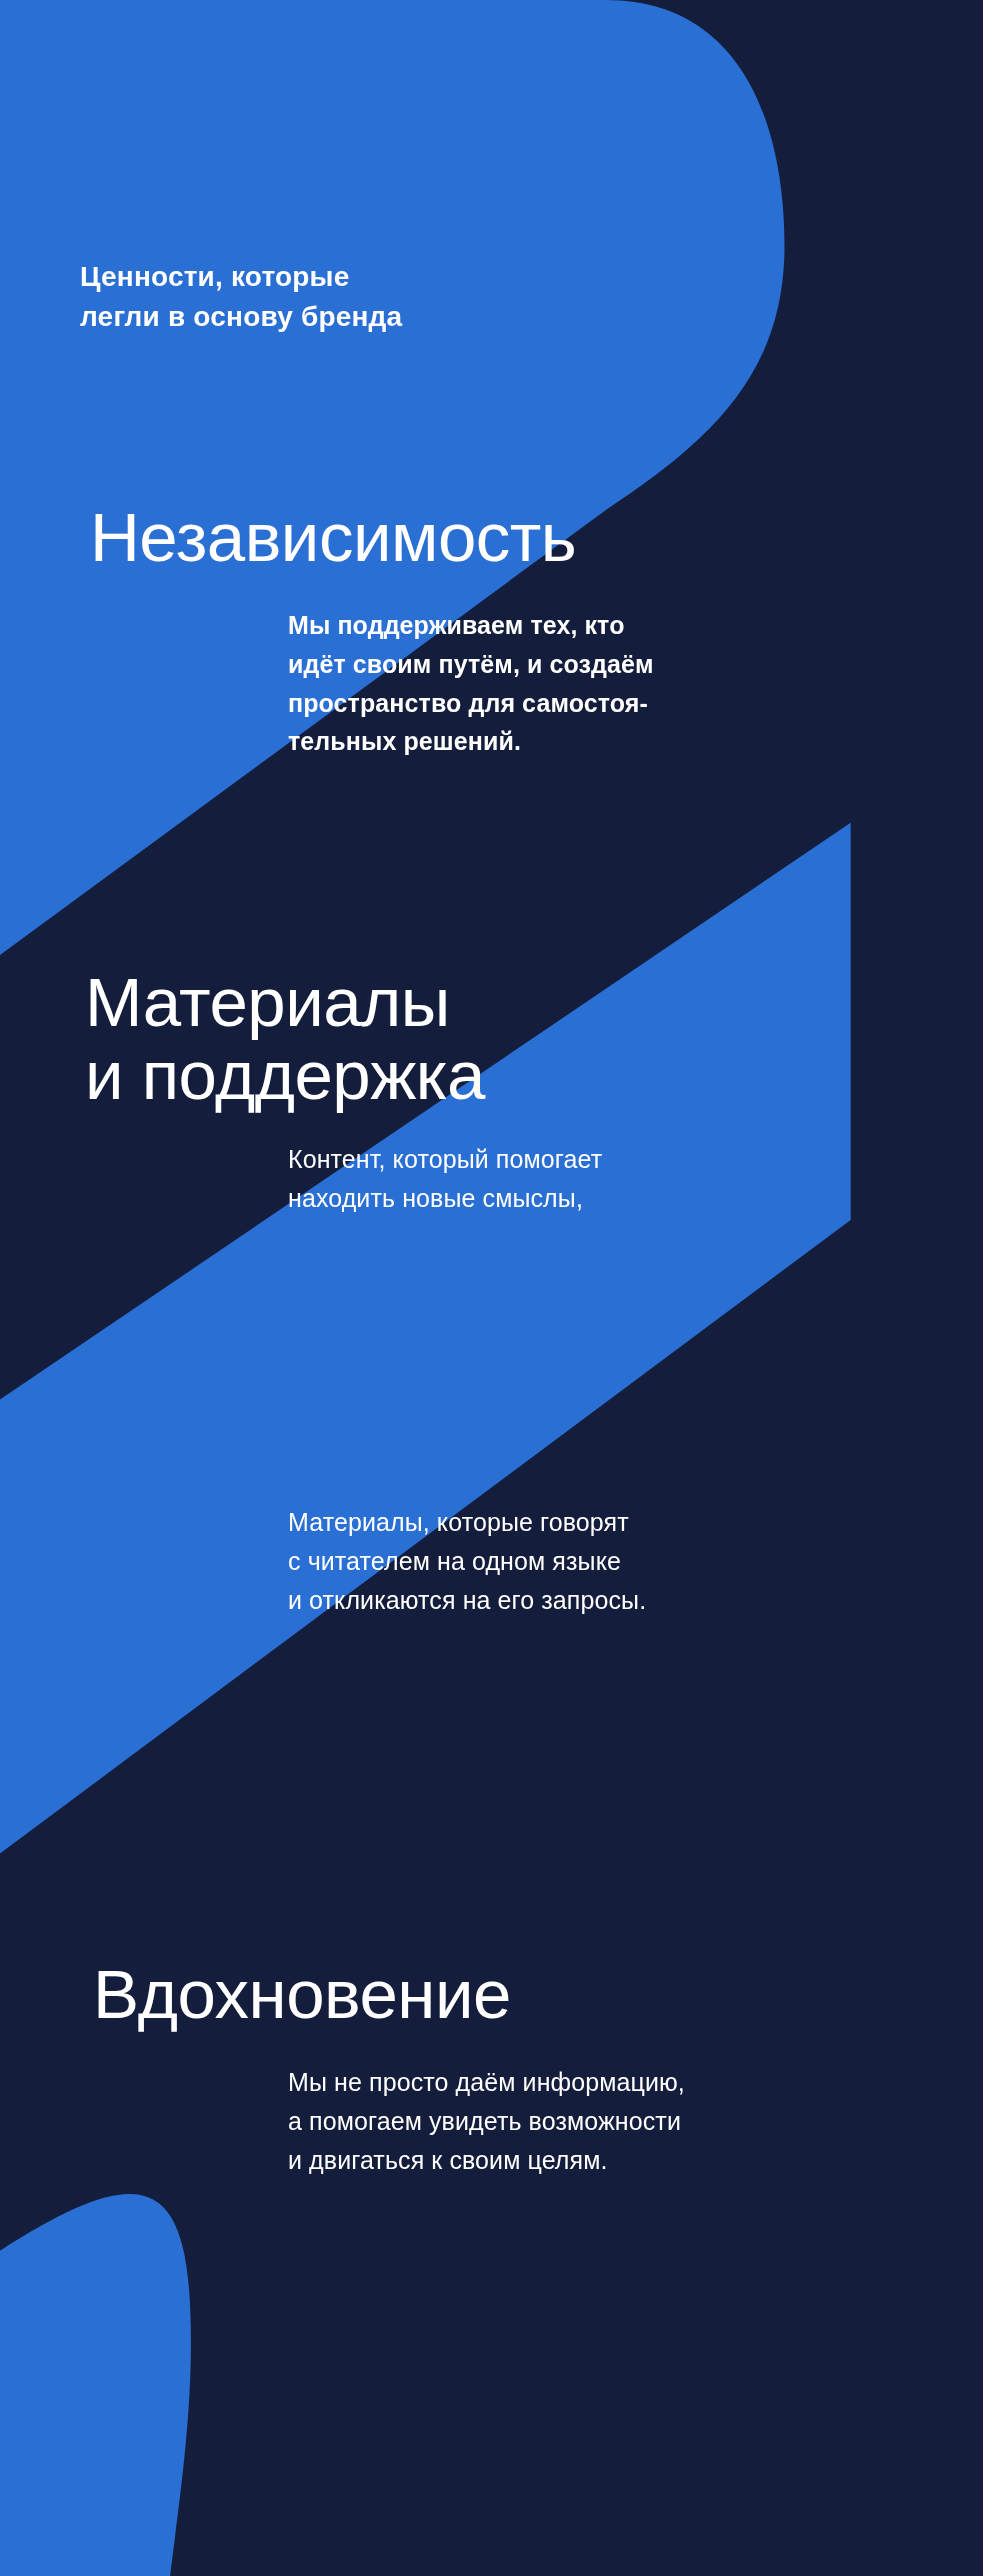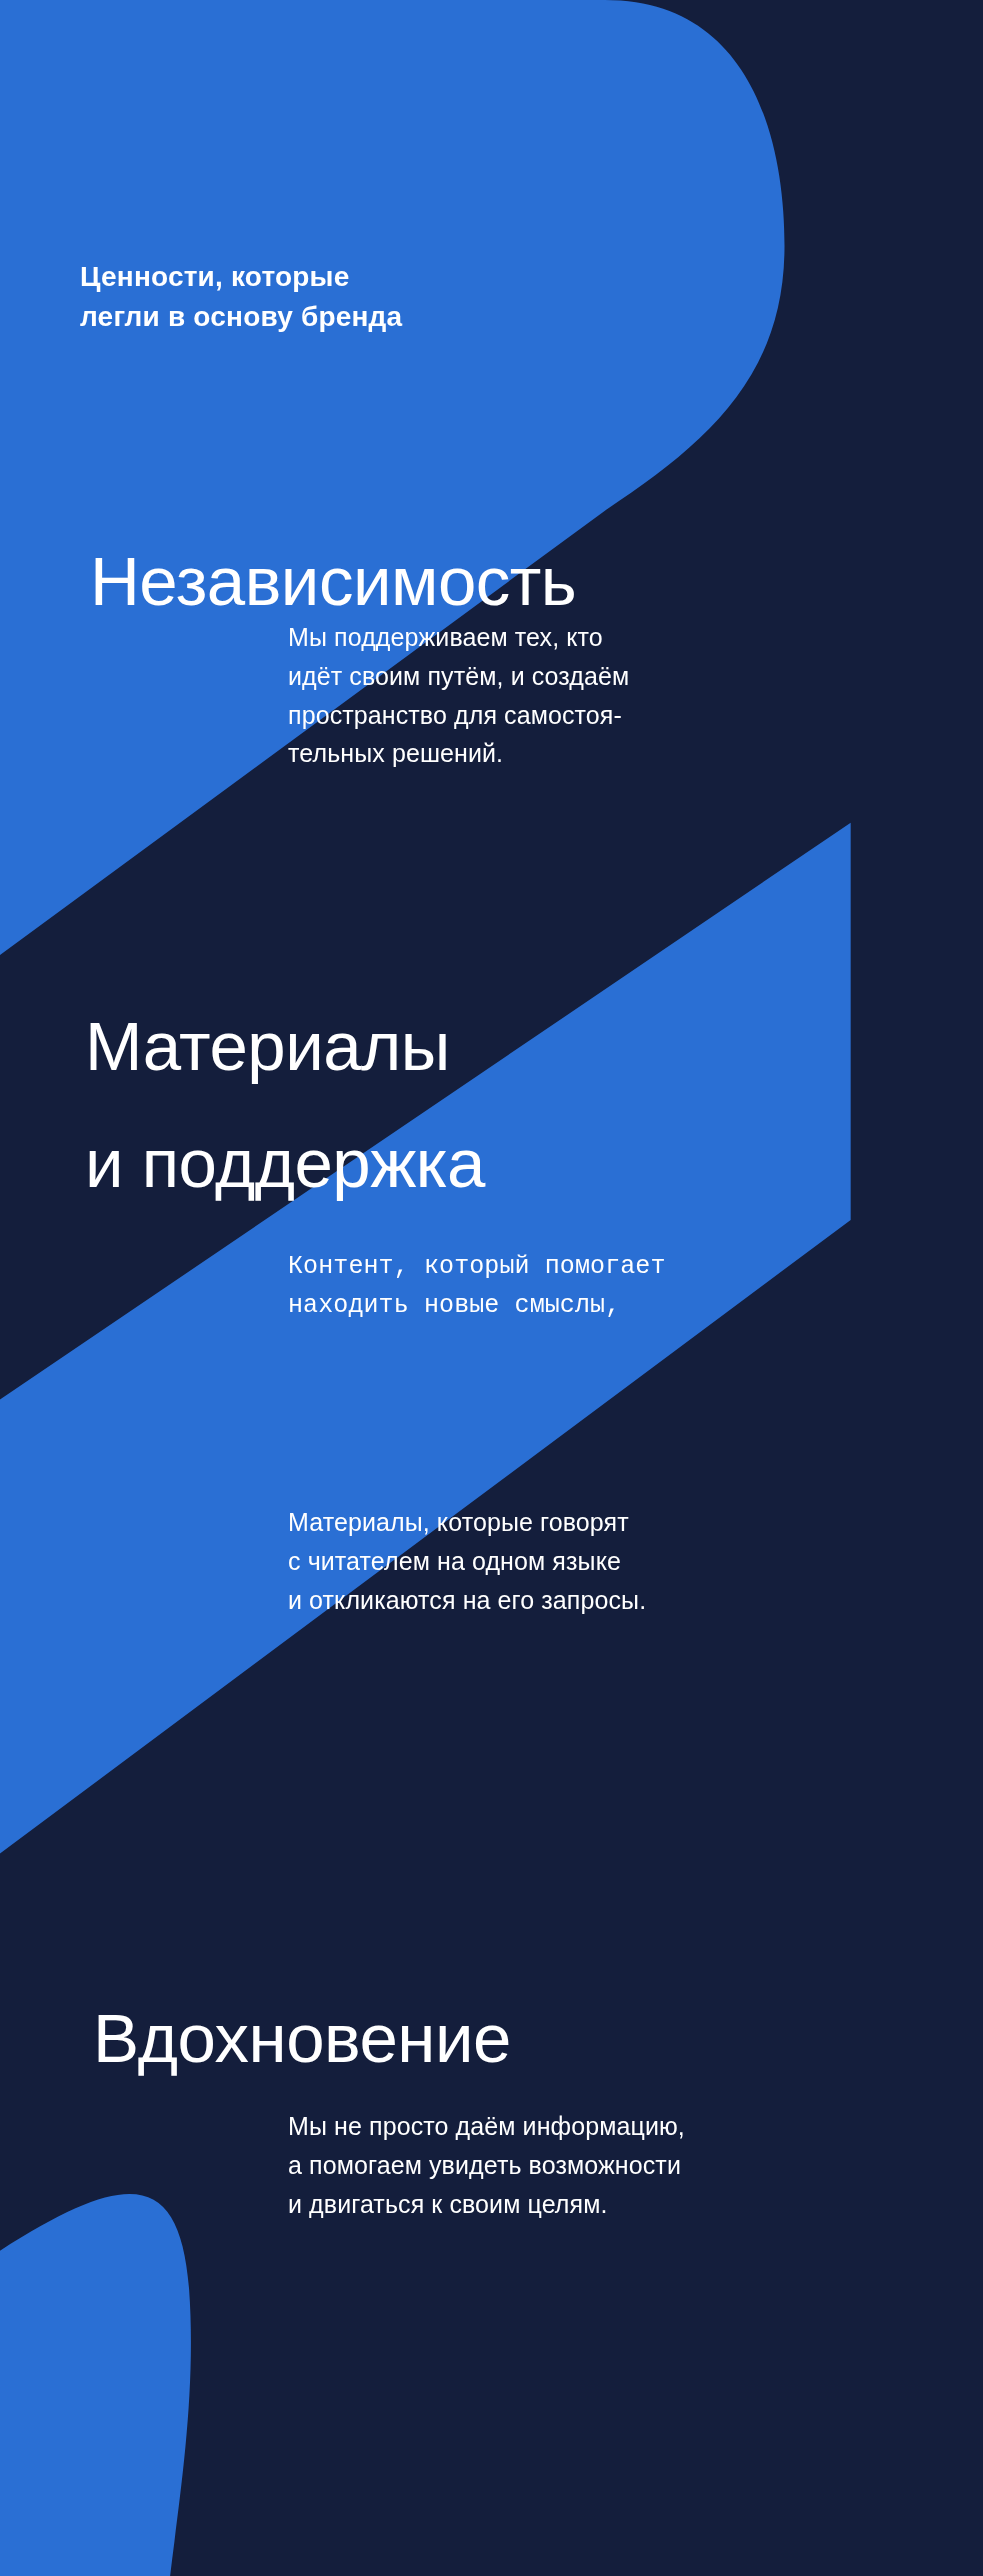--- a/index.html
+++ b/index.html
@@ -50,40 +50,40 @@
   .value-block { position: absolute; left: 0; width: 983px; }
 
   .value-title {
     color: #ffffff;
     font-size: 69px;
     font-weight: 400;
     line-height: 1.06;
     letter-spacing: -0.5px;
     margin: 0;
   }
-  .value-title .tline { display: block; margin-top: 44px; }
+  .value-title .tline { display: block; }
 
   .value-desc {
     color: #ffffff;
     font-size: 25px;
     font-weight: 400;
     line-height: 1.55;
     letter-spacing: 0.1px;
   }
   .value-desc .dline { display: block; }
 
   
   #block-1 { top: 501px; }
   #block-1 .value-title { margin-left: 90px; }
-  #block-1 .value-desc { margin-left: 288px; width: 586px; }
+  #block-1 .value-desc { margin-left: 288px; margin-top: 32px; width: 586px; font-weight: bold; }
 
   
   #block-2 { top: 966px; }
   #block-2 .value-title { margin-left: 85px; }
-  #block-2 .value-desc { margin-left: 288px; margin-top: 48px; width: 605px; font-family: Liberation Mono, monospace; }
+  #block-2 .value-desc { margin-left: 288px; margin-top: 28px; width: 605px; }
 
   
   #block-3 { top: 1471px; }
   #block-3 .value-title { margin-left: 90px; }
   #block-3 .value-desc { margin-left: 288px; margin-top: 32px; width: 605px; }
 
   
   #block-4 { top: 1958px; }
   #block-4 .value-title { margin-left: 93px; }
   #block-4 .value-desc { margin-left: 288px; margin-top: 32px; width: 624px; }

